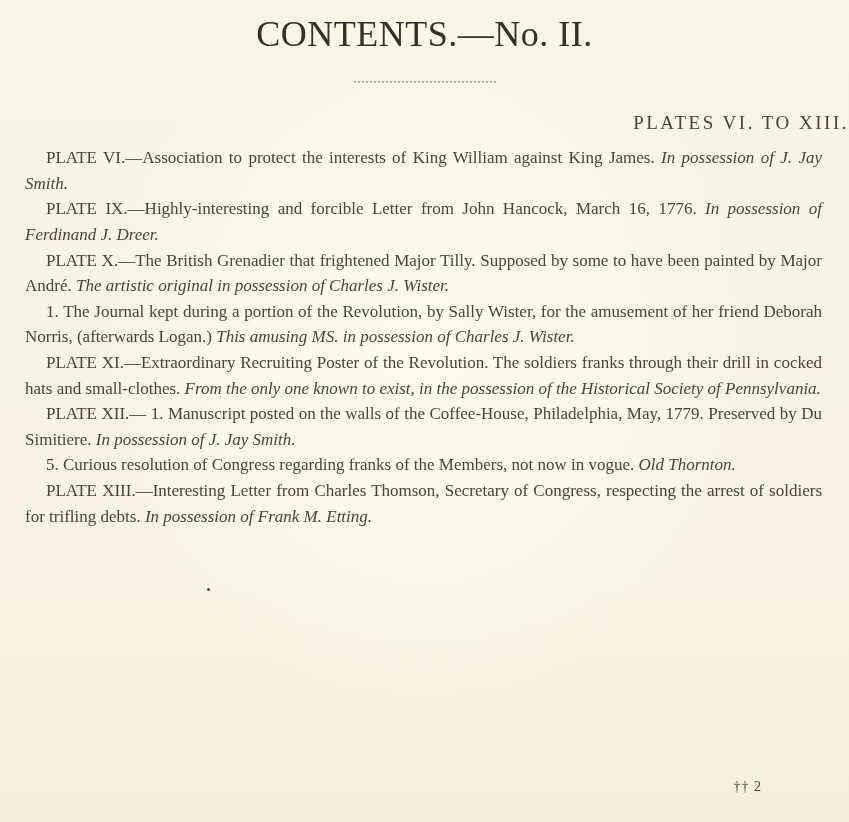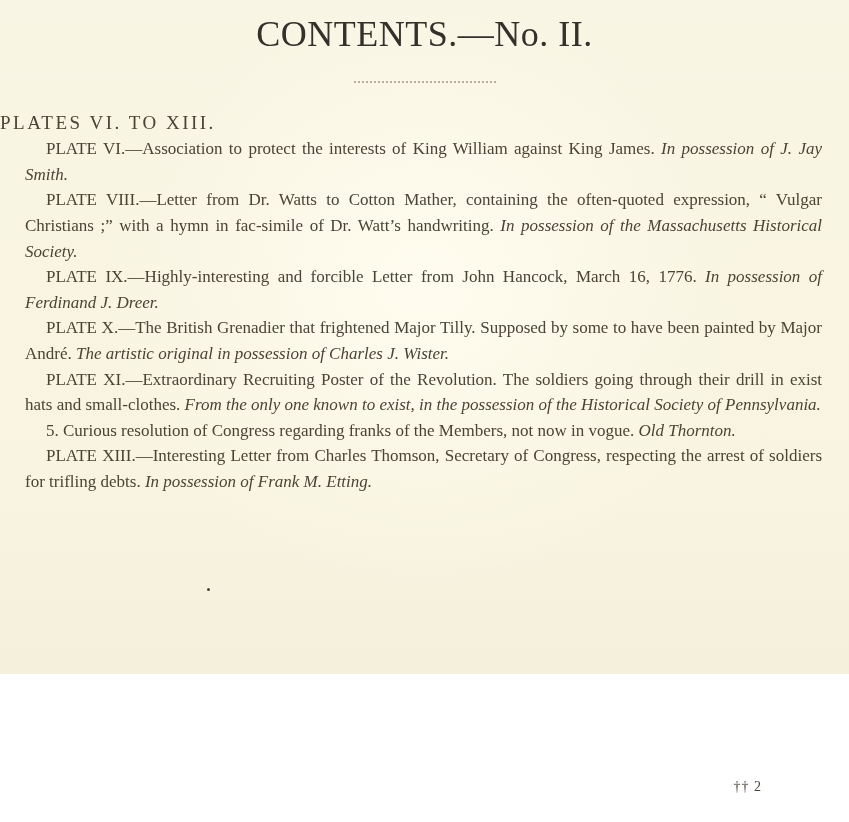--- a/index.html
+++ b/index.html
@@ -2,48 +2,48 @@
 <html style="--paper: #f8f4e1; --ink: #4a4437; --ink-dark: #34302a;"><head>
 <meta charset="utf-8">
 <style>
   html, body { margin: 0; padding: 0; }
   body {
     width: 849px; height: 822px; overflow: hidden;
     font-family: "Liberation Serif", "DejaVu Serif", serif;
   }
   .page {
     position: relative;
-    width: 849px; height: 674px;
+    width: 849px; height: 822px;
     background: var(--paper, #f9f5e3);
     background-image: radial-gradient(ellipse at 50% 42%,
       rgba(255,253,240,0.9) 0%, rgba(249,245,227,0.0) 55%),
       linear-gradient(180deg, #f9f5e4 0%, #f8f4e1 70%, #f5f0db 100%);
     color: var(--ink, #4a4437);
   }
   .title {
     margin: 0; padding-top: 13px;
     text-align: center;
     font-size: 36px; line-height: 1.2; font-weight: 400;
     letter-spacing: 0.5px;
     color: var(--ink-dark, #34302a);
   }
   .rule {
     width: 142px; height: 0;
     margin: 25px auto 0;
     border-top: 2px dotted var(--rule, rgba(100,93,74,0.45));
   }
   .section-heading {
     margin: 29px 0 0;
-    text-align: left;
+    text-align: right;
     font-size: 19px; font-weight: 400;
     letter-spacing: 2.5px;
     color: var(--ink, #4a4437);
   }
   .contents {
-    margin: 2px 27px 0 25px;
+    margin: 11px 27px 0 25px;
     text-align: justify;
     font-size: 17px; line-height: 25.6px;
   }
   .contents p { margin: 0; text-indent: 21px; }
   .it { font-style: italic; }
   .ink-speck {
     position: absolute; left: 207px; top: 588px;
     width: 3px; height: 3px; border-radius: 50%;
     background: var(--ink, #4a4437);
   }
@@ -55,22 +55,23 @@
 </style>
 </head>
 <body>
 
 <div class="page">
   <h1 class="title">CONTENTS.—No. II.</h1>
   <div class="rule"></div>
   <h2 class="section-heading">PLATES VI. TO XIII.</h2>
   <div class="contents">
       <p><span>PLATE VI.—Association to protect the interests of King William against King James.  </span><span class="it">In possession of J. Jay Smith.</span></p>
-      <p><span>PLATE VIII.—Letter from Dr. Watts to Cotton Mather, containing the often-quoted expression, “ Vulgar Christians ;” with a hymn in fac-simile of Dr. Watt’s handwriting.  </span><span class="it">In possession of the Massachusetts Historical Society.</span></p>
       <p><span>PLATE IX.—Highly-interesting and forcible Letter from John Hancock, March 16, 1776.  </span><span class="it">In possession of Ferdinand J. Dreer.</span></p>
       <p><span>PLATE X.—The British Grenadier that frightened Major Tilly.  Supposed by some to have been painted by Major André.  </span><span class="it">The artistic original in possession of Charles J. Wister.</span></p>
-      <p><span>PLATE XI.—Extraordinary Recruiting Poster of the Revolution.  The soldiers going through their drill in exist hats and small-clothes.  </span><span class="it">From the only one known to exist, in the possession of the Historical Society of Pennsylvania.</span></p>
+      <p><span>1.  The Journal kept during a portion of the Revolution, by Sally Wister, for the amusement of her friend Deborah Norris, (afterwards Logan.)  </span><span class="it">This amusing MS. in possession of Charles J. Wister.</span></p>
+      <p><span>PLATE XI.—Extraordinary Recruiting Poster of the Revolution.  The soldiers franks through their drill in cocked hats and small-clothes.  </span><span class="it">From the only one known to exist, in the possession of the Historical Society of Pennsylvania.</span></p>
+      <p><span>PLATE XII.— 1.  Manuscript posted on the walls of the Coffee-House, Philadelphia, May, 1779.  Preserved by Du Simitiere.  </span><span class="it">In possession of J. Jay Smith.</span></p>
       <p><span>5.  Curious resolution of Congress regarding franks of the Members, not now in vogue.  </span><span class="it">Old Thornton.</span></p>
       <p><span>PLATE XIII.—Interesting Letter from Charles Thomson, Secretary of Congress, respecting the arrest of soldiers for trifling debts.  </span><span class="it">In possession of Frank M. Etting.</span></p>
     </div>
   <span class="ink-speck"></span>
   <div class="signature">†† 2</div>
 </div>
 
 </body></html>

